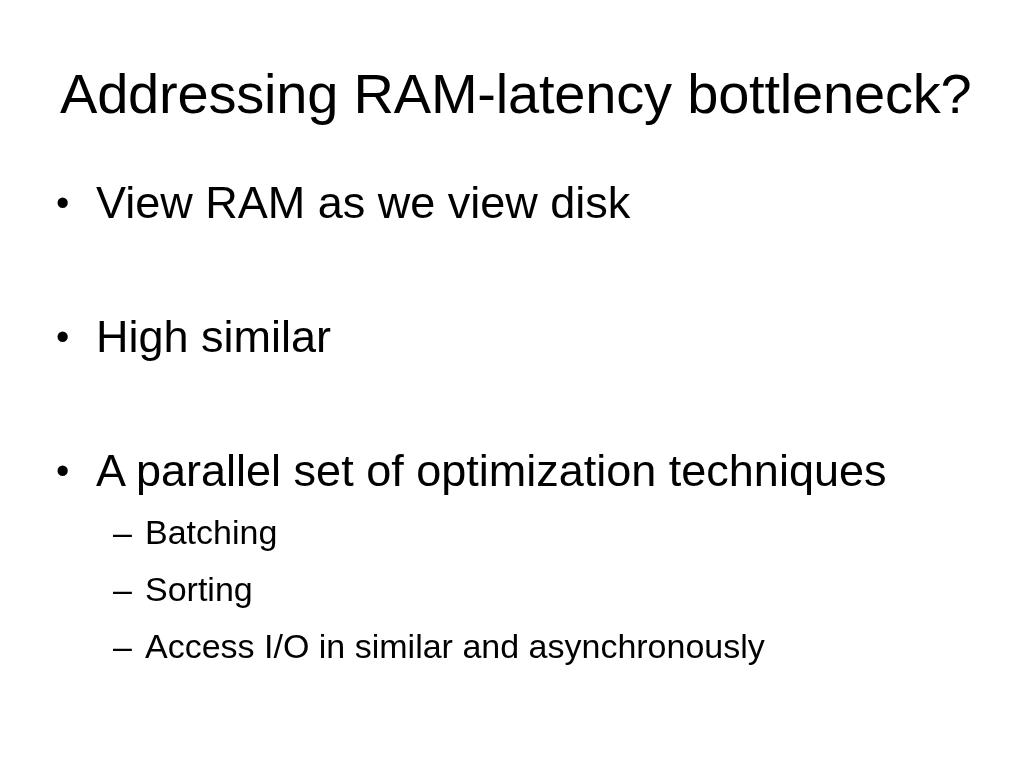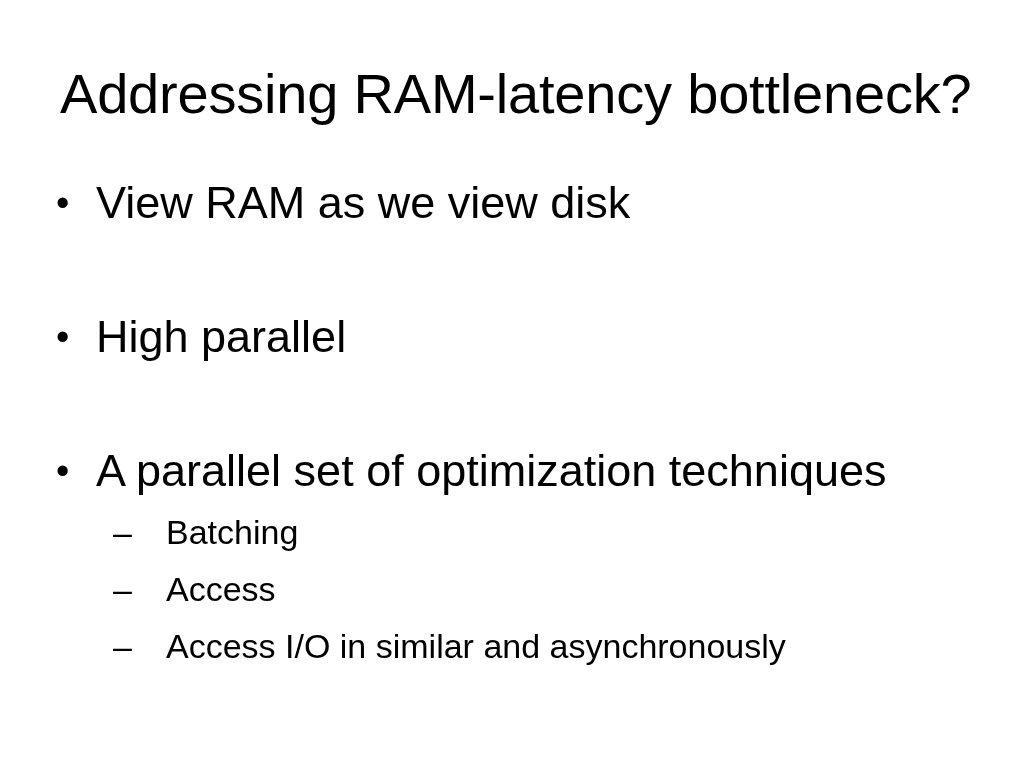--- a/index.html
+++ b/index.html
@@ -90,55 +90,54 @@
     flex: 0 0 auto;
     width: 32px;
     font-size: 34px;
     line-height: 40px;
     text-align: left;
     color: #000000;
   }
   .bullet-l2 .text {
     flex: 1 1 auto;
     white-space: nowrap;
-    margin-left: 21px;
   }
 </style>
 </head>
 <body>
 
 <div class="slide">
 
   <div class="slide-title">Addressing RAM-latency bottleneck?</div>
 
   <div class="body-list">
 
     <div class="bullet-l1">
       <span class="marker">•</span>
       <span class="text">View RAM as we view disk</span>
     </div>
 
     <div class="bullet-l1">
       <span class="marker">•</span>
-      <span class="text">High parallel</span>
+      <span class="text">High similar</span>
     </div>
 
     <div class="bullet-l1">
       <span class="marker">•</span>
       <span class="text">A parallel set of optimization techniques</span>
     </div>
 
     <div class="sublist">
       <div class="bullet-l2">
         <span class="marker">–</span>
         <span class="text">Batching</span>
       </div>
       <div class="bullet-l2">
         <span class="marker">–</span>
-        <span class="text">Access</span>
+        <span class="text">Sorting</span>
       </div>
       <div class="bullet-l2">
         <span class="marker">–</span>
         <span class="text">Access I/O in similar and asynchronously</span>
       </div>
     </div>
 
   </div>
 </div>
 

